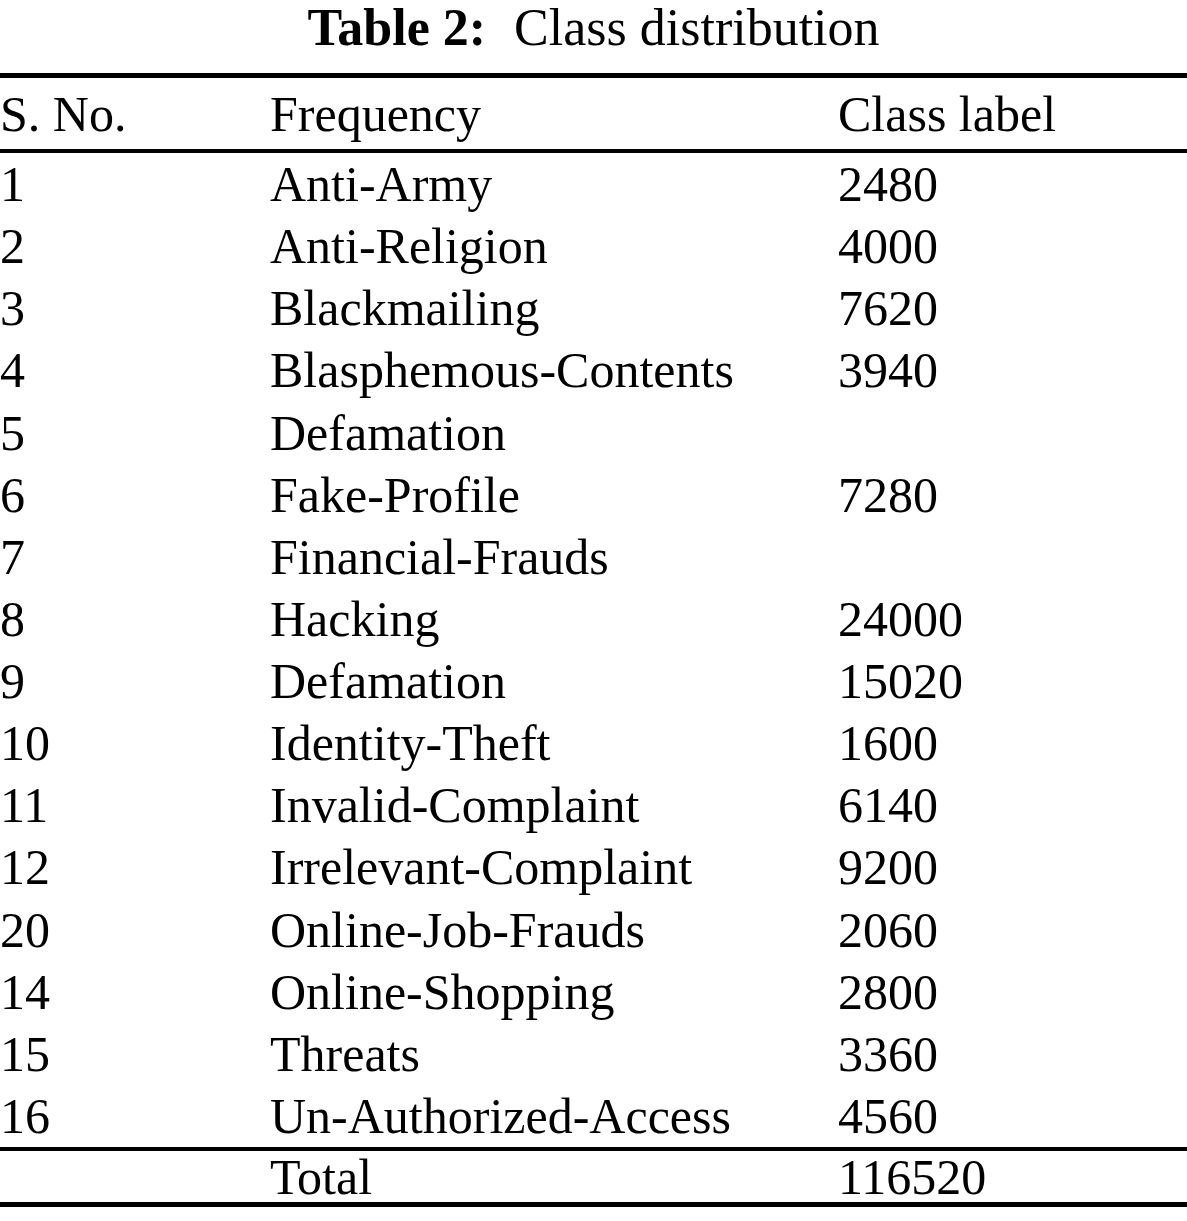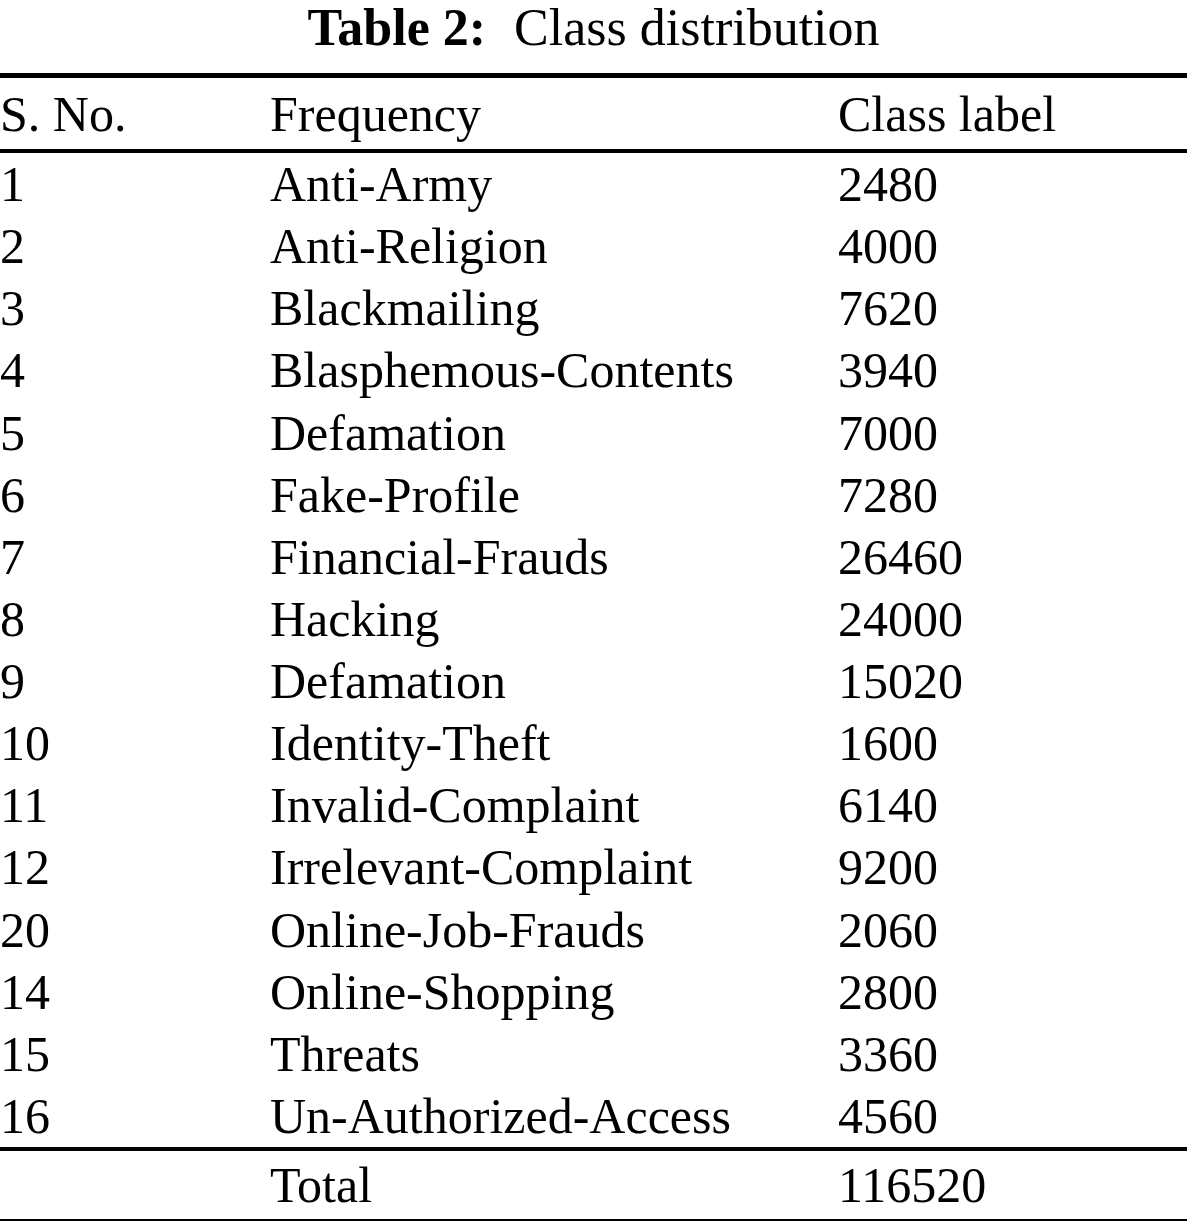--- a/index.html
+++ b/index.html
@@ -34,21 +34,21 @@
     line-height: 1;
     white-space: nowrap;
   }
   .grid-row > span { display: block; }
   .header-row { height: 71px; }
   .table-body {
     height: 994px;
     display: grid;
     grid-template-rows: repeat(16, 1fr);
   }
-  .total-row { height: 68px; }
+  .total-row { height: 51px; }
 </style>
 </head>
 <body>
 
 <div class="page">
 
   <div class="caption">
     <span class="cap-label">Table 2:</span>
     <span class="cap-title">Class distribution</span>
   </div>
@@ -84,33 +84,31 @@
 
   <div class="grid-row">
     <span>4</span>
     <span>Blasphemous-Contents</span>
     <span>3940</span>
   </div>
 
   <div class="grid-row">
     <span>5</span>
     <span>Defamation</span>
-    <span>7000</span>
   </div>
 
   <div class="grid-row">
     <span>6</span>
     <span>Fake-Profile</span>
     <span>7280</span>
   </div>
 
   <div class="grid-row">
     <span>7</span>
     <span>Financial-Frauds</span>
-    <span>26460</span>
   </div>
 
   <div class="grid-row">
     <span>8</span>
     <span>Hacking</span>
     <span>24000</span>
   </div>
 
   <div class="grid-row">
     <span>9</span>

